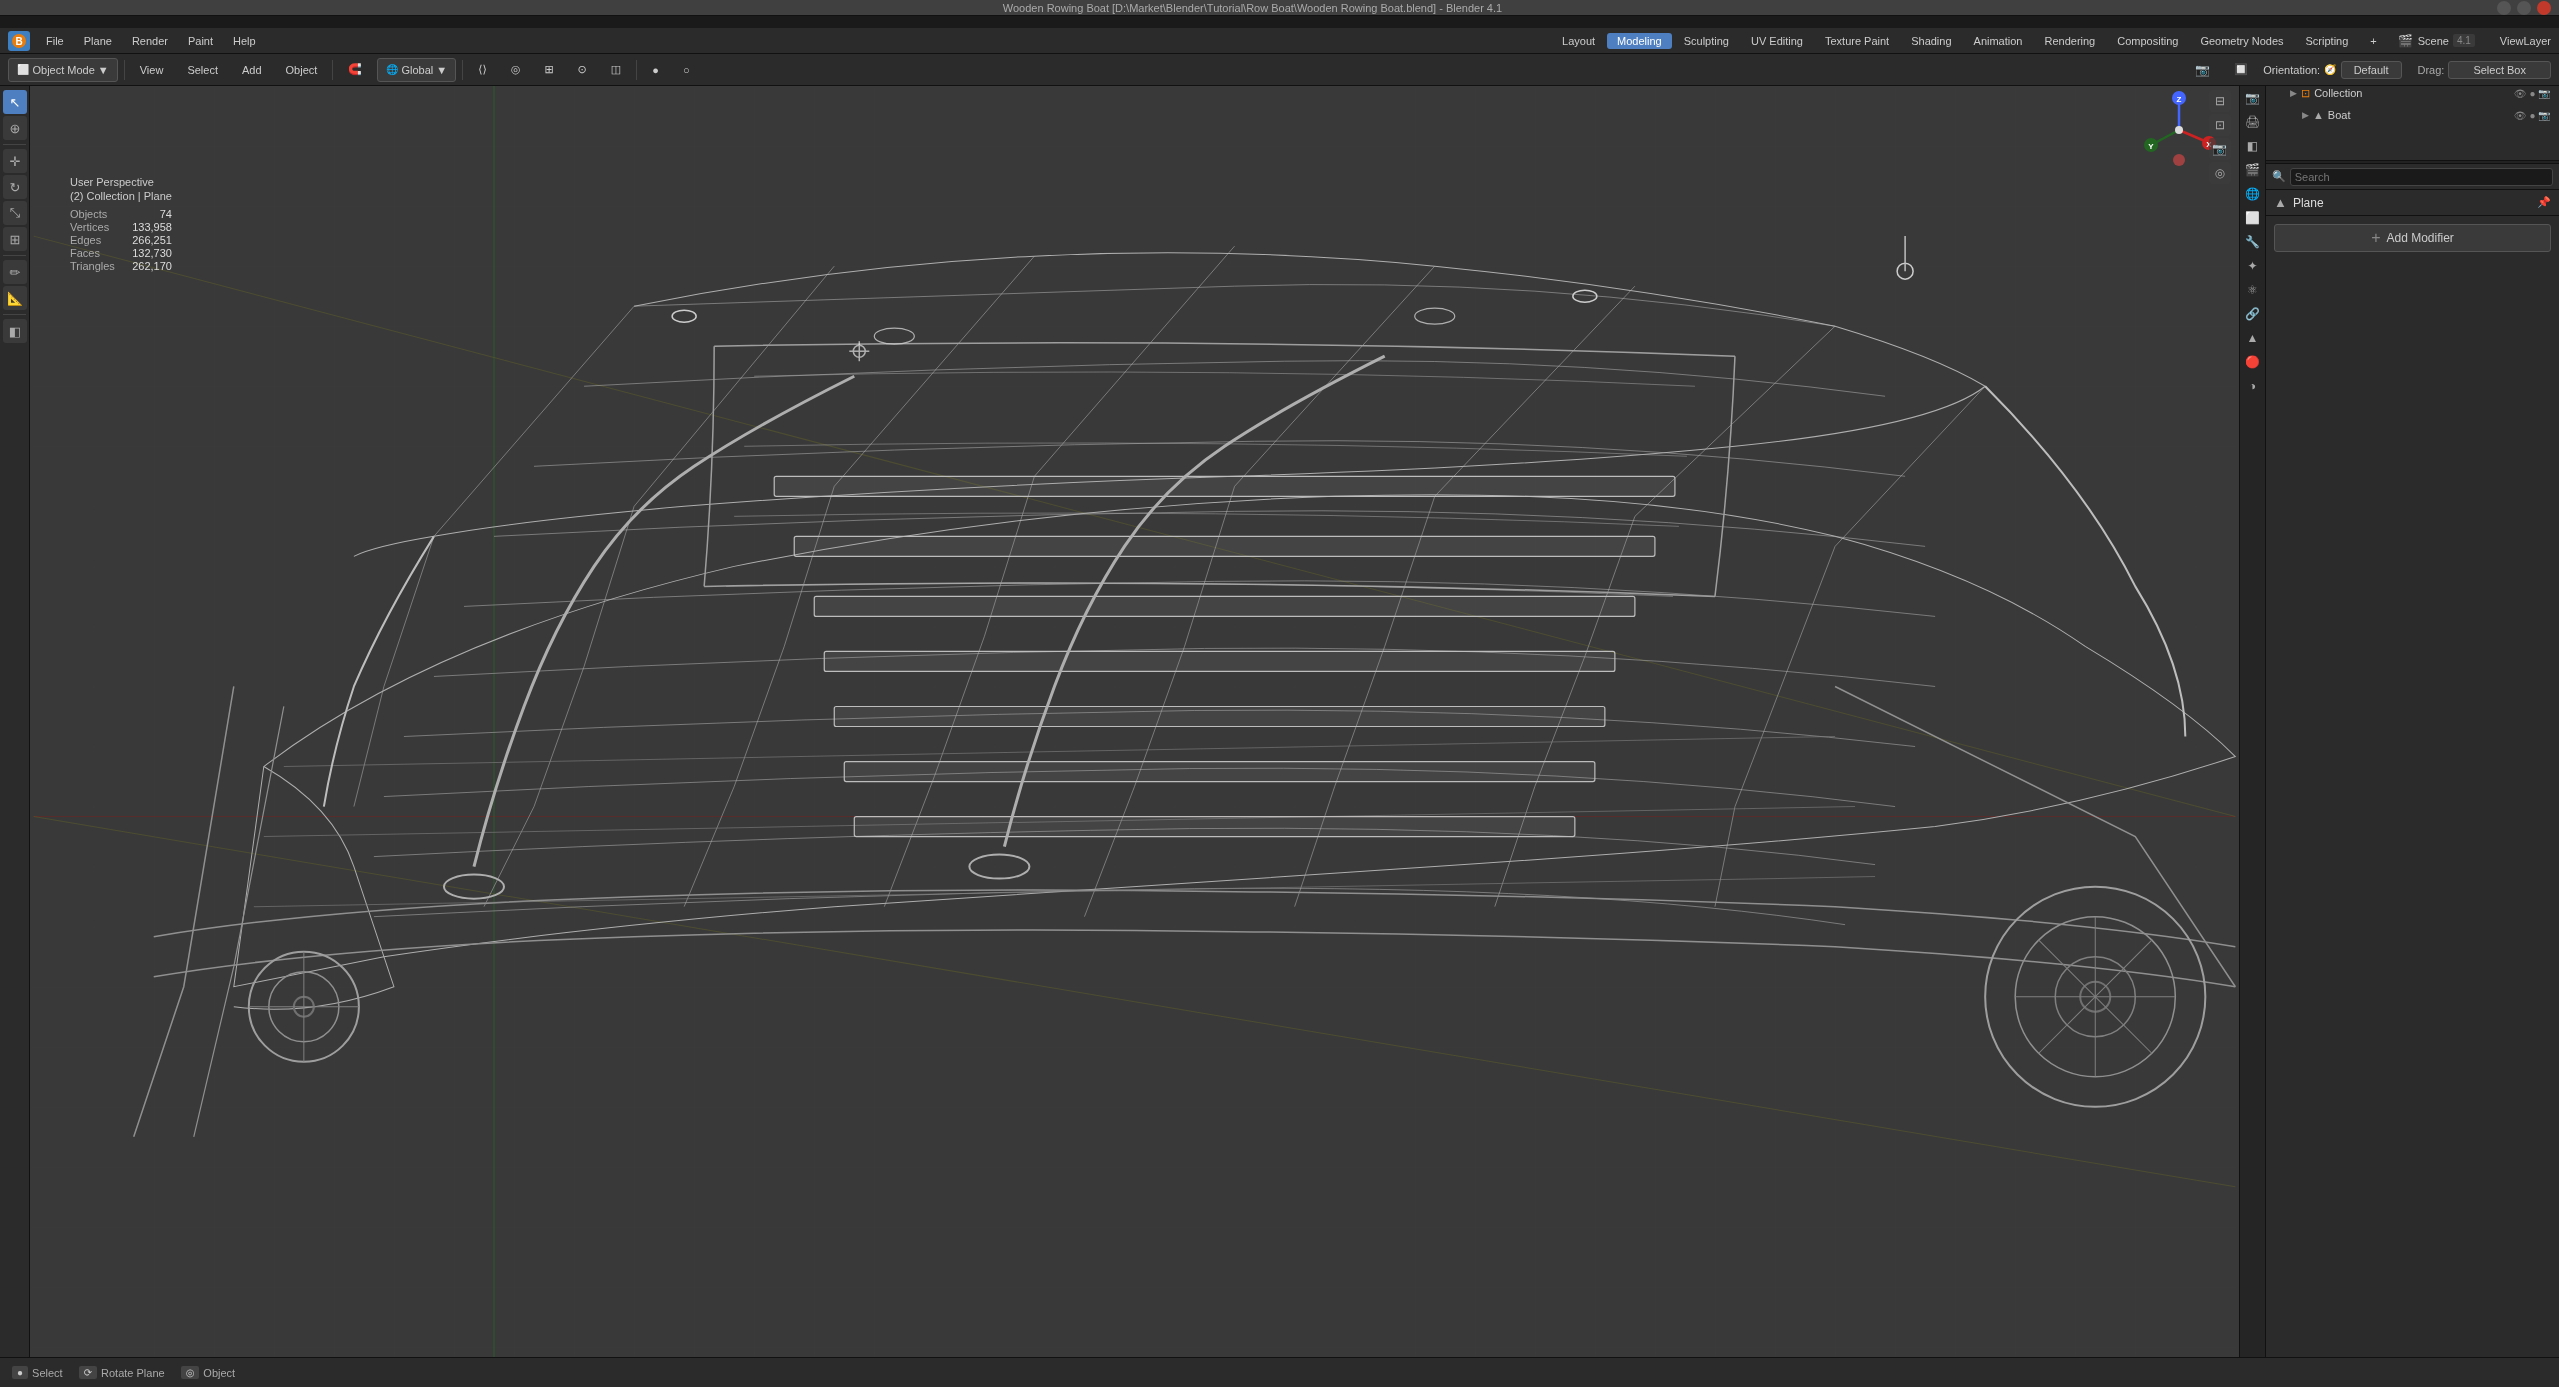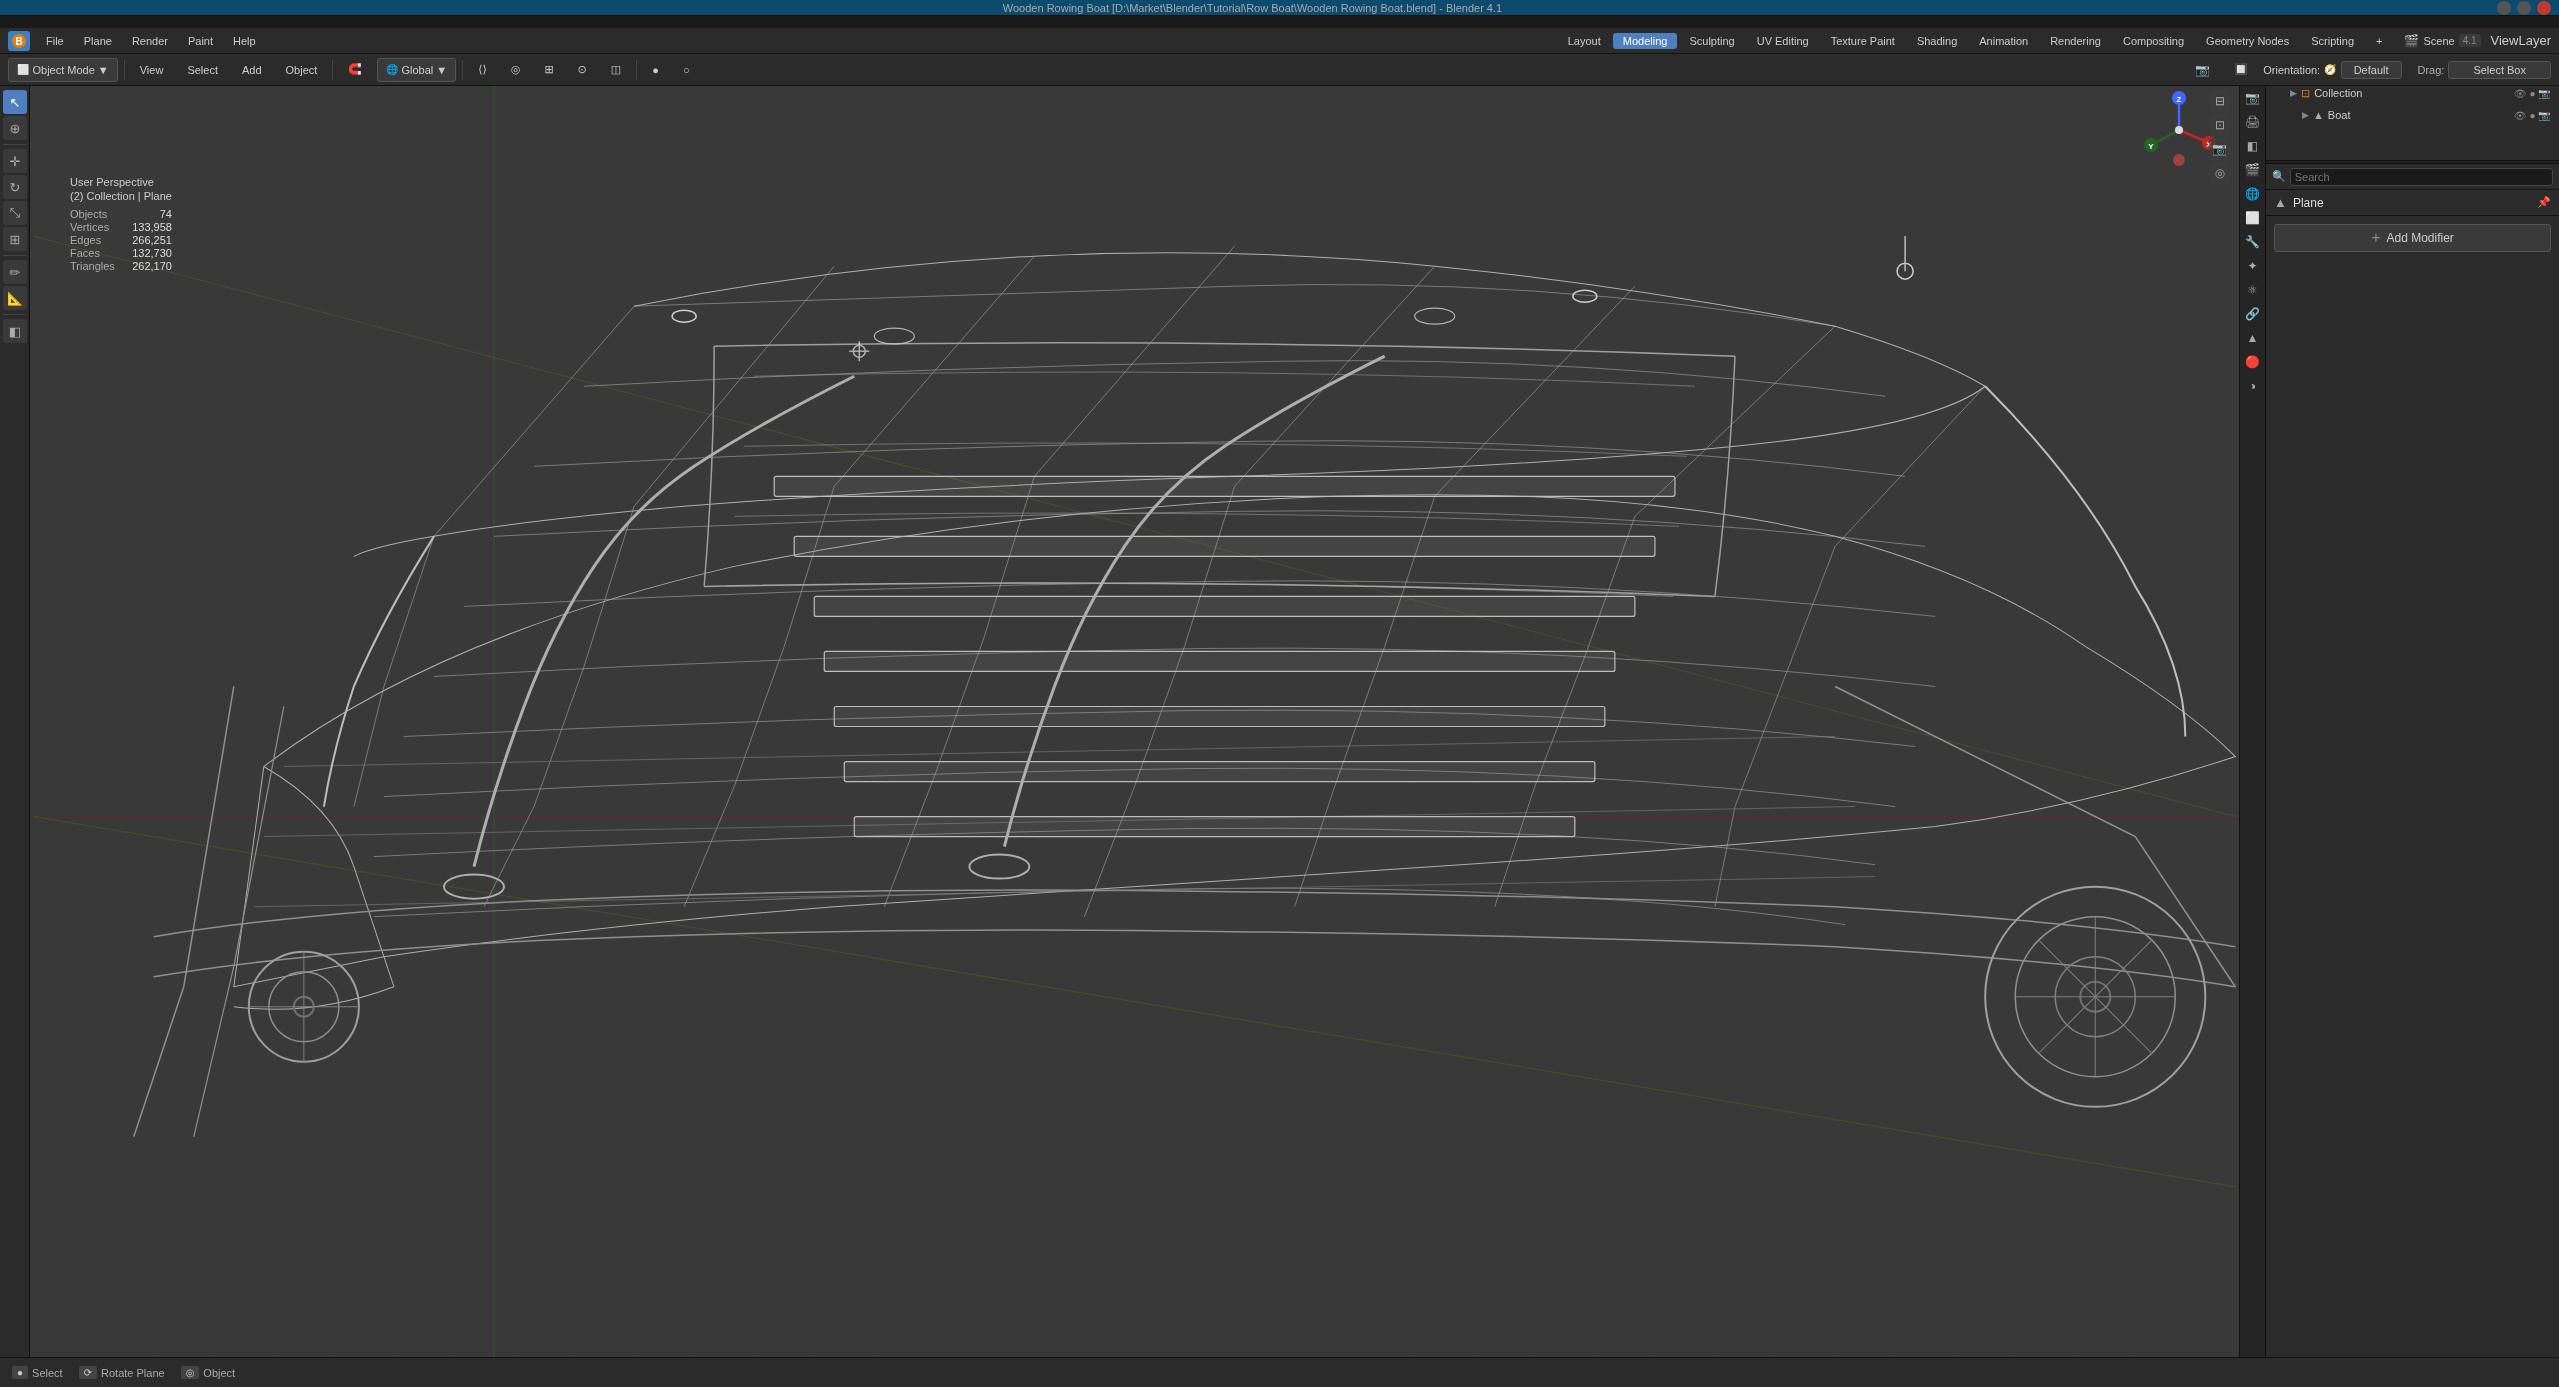--- a/index.html
+++ b/index.html
@@ -12,21 +12,21 @@
       color: #cccccc;
       overflow: hidden;
       position: relative;
     }
 
     
     #titlebar {
       position: absolute;
       top: 0; left: 0; right: 0;
       height: 16px;
-      background: #0c4a6e;
+      background: #404040;
       display: flex;
       align-items: center;
       padding: 0 8px;
       z-index: 100;
       border-bottom: 1px solid #111;
     }
     #titlebar .win-buttons {
       display: flex;
       gap: 6px;
     }
@@ -426,21 +426,21 @@
     <span class="menu-tab">Rendering</span>
     <span class="menu-tab">Compositing</span>
     <span class="menu-tab">Geometry Nodes</span>
     <span class="menu-tab">Scripting</span>
     <span class="menu-tab">+</span>
   </div>
   <div style="display:flex;align-items:center;gap:4px;margin-left:8px;">
     <span style="font-size:12px;">🎬</span>
     <span style="font-size:11px;color:#ccc;">Scene</span>
     <span style="font-size:10px;background:#3a3a3a;border-radius:2px;padding:1px 4px;color:#888;">4.1</span>
-    <span style="font-size:13px;color:#ccc;margin-left:6px;">ViewLayer</span>
+    <span style="font-size:11px;color:#ccc;margin-left:21px;">ViewLayer</span>
   </div>
 </div>
 
 <div id="toolbar-top">
 
   <div class="toolbar-btn">
     <span style="font-size:10px;">⬜</span>
     <span>Object Mode</span>
     <span>▼</span>
   </div>

